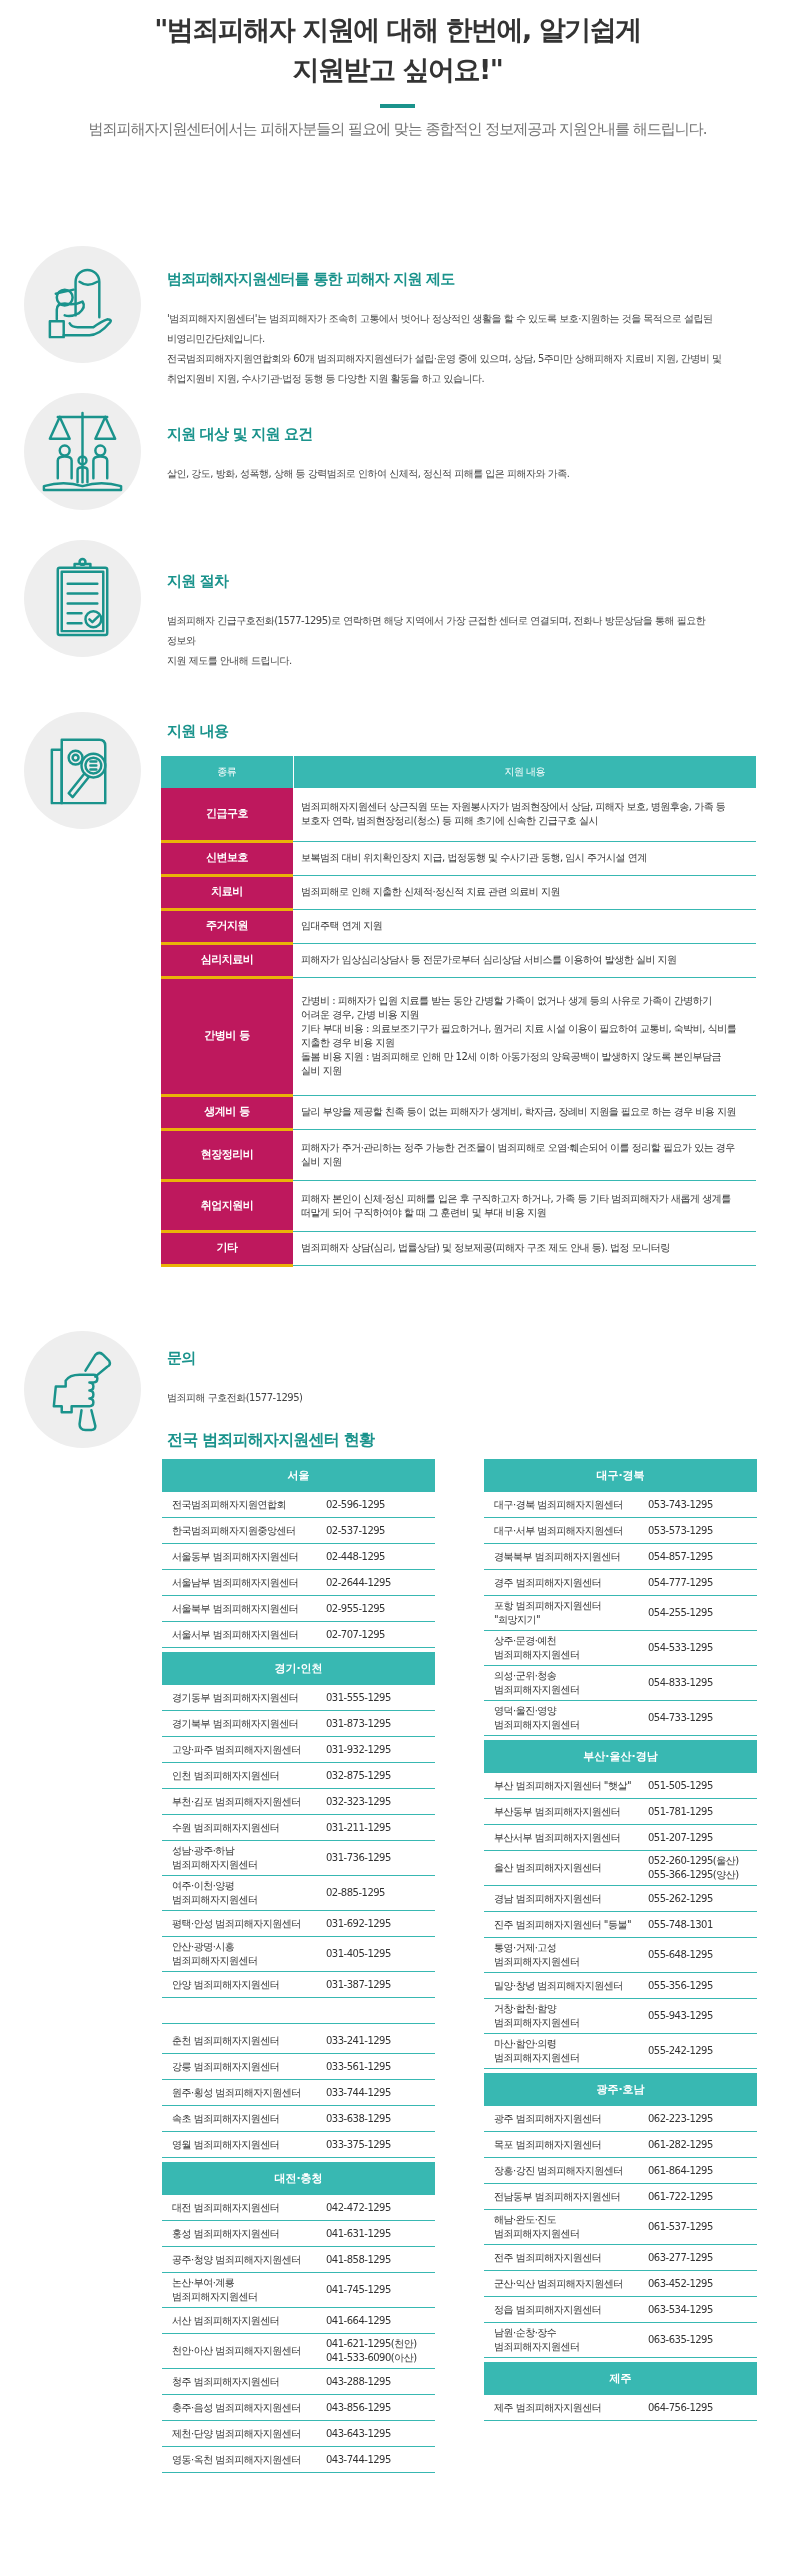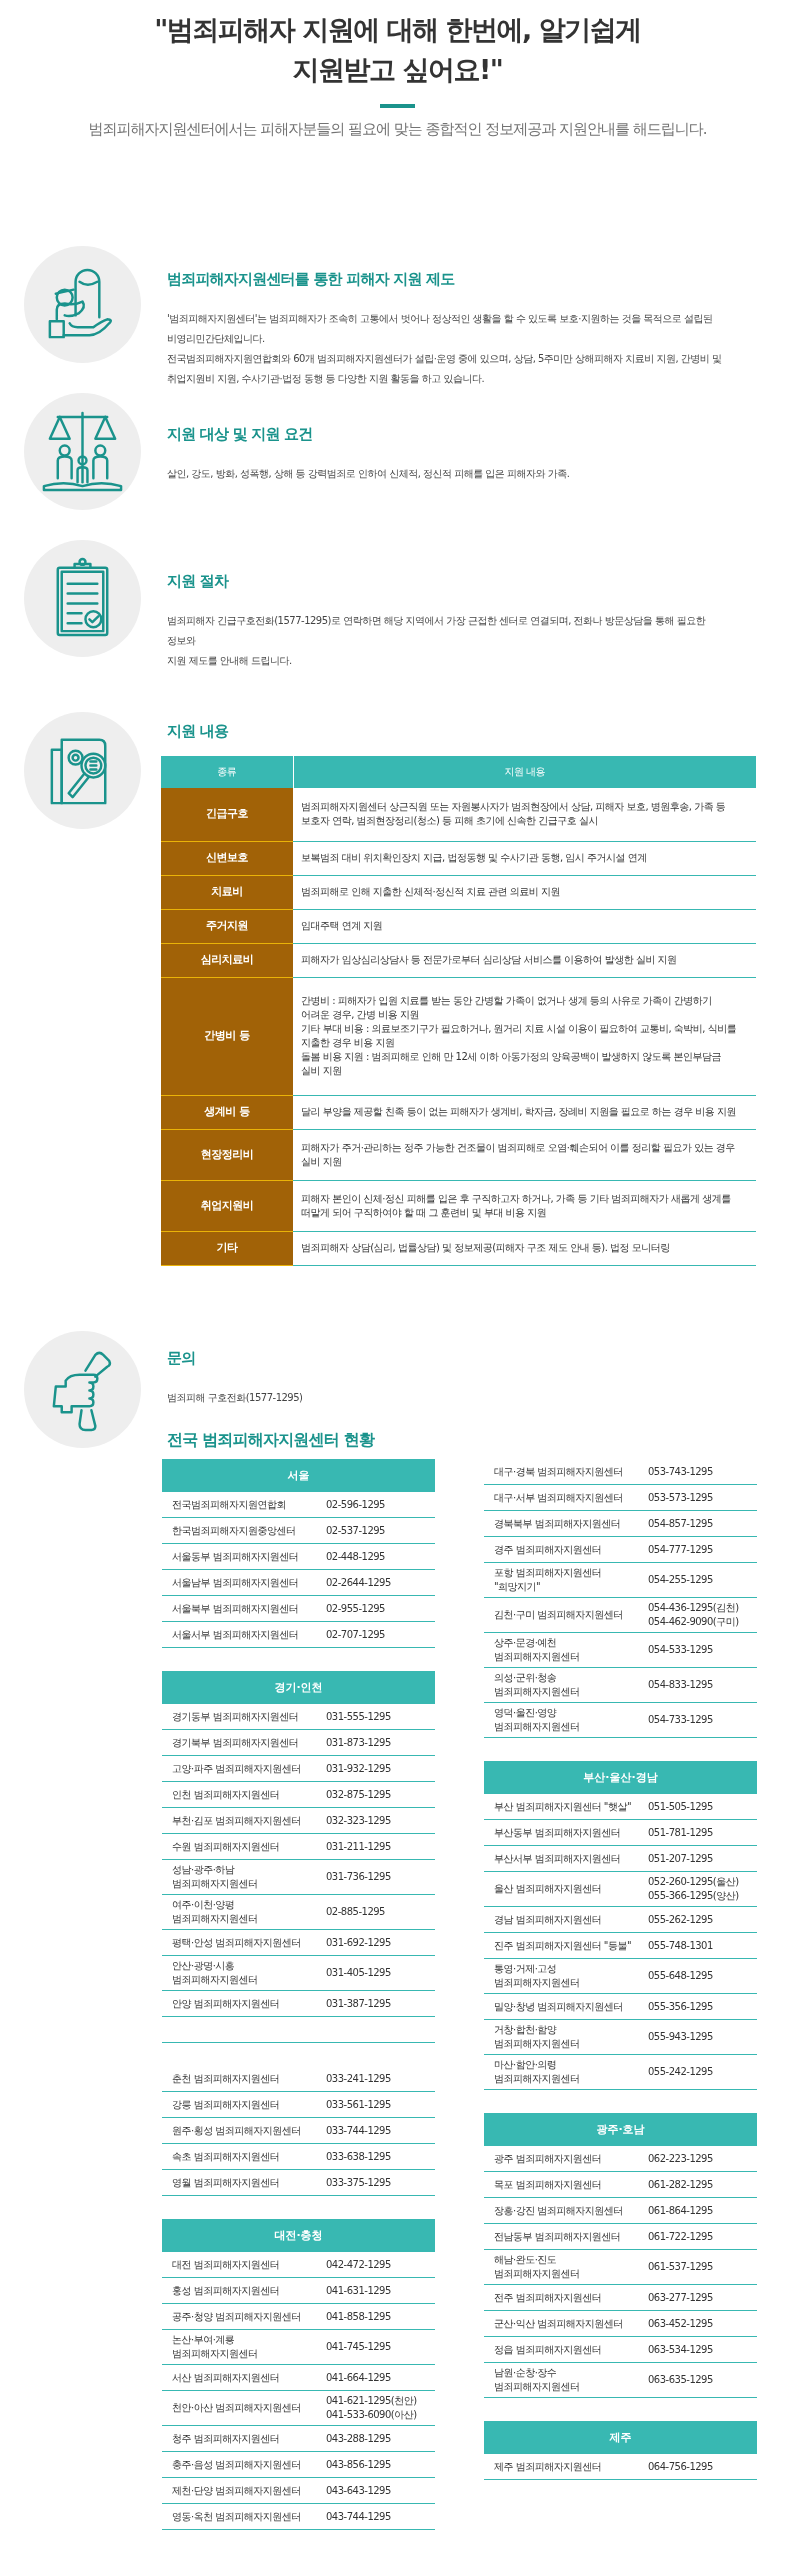--- a/index.html
+++ b/index.html
@@ -10,26 +10,26 @@
   .hero p { font-size: 15px; color: #737373; letter-spacing: -1px; }
   .section { position: absolute; left: 0; width: 795px; }
   .circle { position: absolute; left: 24px; width: 117px; height: 117px; border-radius: 50%; background: #eeeeee; display: flex; align-items: center; justify-content: center; }
   .circle svg { width: 89px; height: 89px; }
   .sec-body { position: absolute; left: 167px; width: 595px; }
   .sec-title { font-size: 15px; font-weight: bold; color: #1a938c; letter-spacing: -0.8px; }
   .sec-text { font-size: 10px; color: #444; line-height: 20px; margin-top: 20px; letter-spacing: -0.5px; white-space: pre-line; }
   table.support { position: absolute; left: 161px; width: 595px; border-collapse: collapse; font-size: 10px; letter-spacing: -0.5px; padding-left: 44px; }
   table.support th { background: #38b8b2; color: #fff; font-weight: normal; height: 32px; border-right: 1px solid #fff; font-size: 10px; }
   table.support td { border-bottom: 1px solid #38b8b2; padding: 6px 8px; color: #333; line-height: 14px; }
-  table.support td.kind { background: #a16207; color: #fff; font-weight: bold; text-align: center; width: 132px; border-bottom: 1px solid #eab308; font-size: 11px; }
+  table.support td.kind { background: #be185d; color: #fff; font-weight: bold; text-align: center; width: 132px; border-bottom: 3px solid #eab308; font-size: 11px; }
   .centers { position: absolute; top: 1459px; left: 162px; width: 595px; }
   .col { position: absolute; top: 0; width: 273px; }
   .col.left { left: 0; }
   .col.right { left: 322px; }
-  .region { margin-bottom: 23px; }
+  .region { margin-bottom: 4px; }
   .region-head { background: #38b8b2; color: #fff; text-align: center; font-size: 11px; font-weight: bold; height: 33px; line-height: 33px; }
   .center-row { display: flex; align-items: center; border-bottom: 1px solid #38b8b2; min-height: 26px; padding: 3px 0; font-size: 10px; letter-spacing: -0.5px; color: #333; line-height: 14px; }
   .center-row .cname { width: 164px; padding-left: 10px; white-space: pre-line; }
   .center-row .cphone { flex: 1; white-space: pre-line; }
 </style>
 </head>
 <body>
 
 <div class="hero">
   <h1>
@@ -341,20 +341,21 @@
           <span class="cphone">043-643-1295</span>
         </div>
         <div class="center-row">
           <span class="cname">영동·옥천 범죄피해자지원센터</span>
           <span class="cphone">043-744-1295</span>
         </div>
       </div>
     </div>
   <div class="col right" id="col-right">
       <div class="region">
+        <div class="region-head">대구·경북</div>
         <div class="center-row">
           <span class="cname">대구·경북 범죄피해자지원센터</span>
           <span class="cphone">053-743-1295</span>
         </div>
         <div class="center-row">
           <span class="cname">대구·서부 범죄피해자지원센터</span>
           <span class="cphone">053-573-1295</span>
         </div>
         <div class="center-row">
           <span class="cname">경북북부 범죄피해자지원센터</span>
@@ -363,25 +364,20 @@
         <div class="center-row">
           <span class="cname">경주 범죄피해자지원센터</span>
           <span class="cphone">054-777-1295</span>
         </div>
         <div class="center-row">
           <span class="cname">포항 범죄피해자지원센터
 "희망지기"</span>
           <span class="cphone">054-255-1295</span>
         </div>
         <div class="center-row">
-          <span class="cname">김천·구미 범죄피해자지원센터</span>
-          <span class="cphone">054-436-1295(김천)
-054-462-9090(구미)</span>
-        </div>
-        <div class="center-row">
           <span class="cname">상주·문경·예천
 범죄피해자지원센터</span>
           <span class="cphone">054-533-1295</span>
         </div>
         <div class="center-row">
           <span class="cname">의성·군위·청송
 범죄피해자지원센터</span>
           <span class="cphone">054-833-1295</span>
         </div>
         <div class="center-row">

